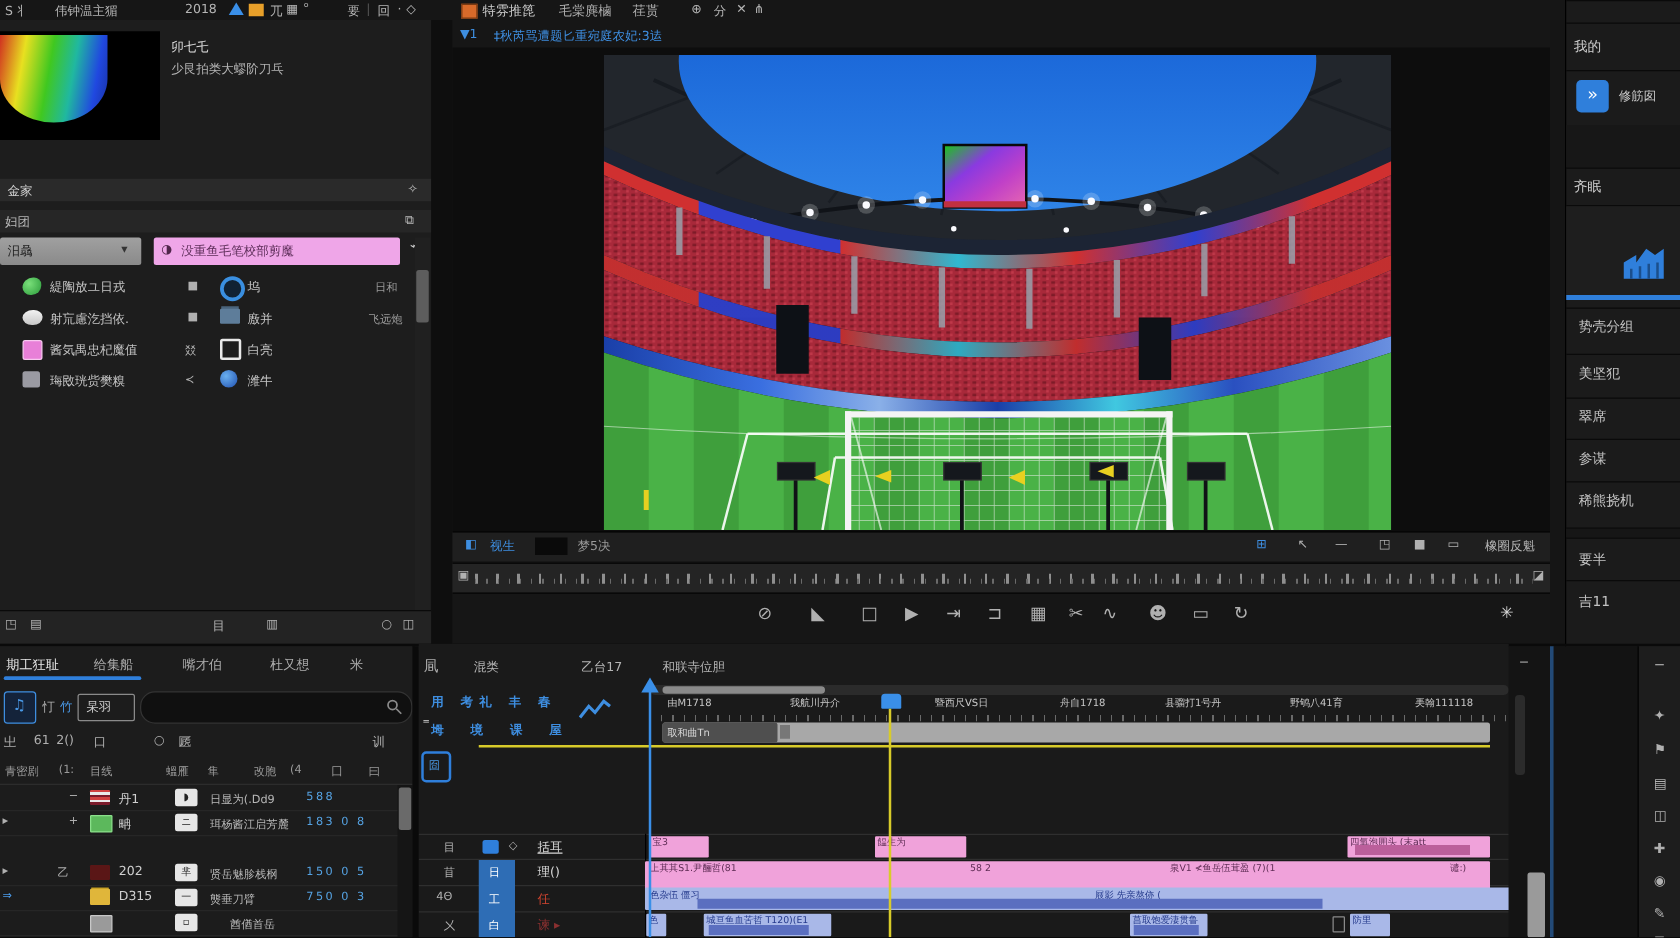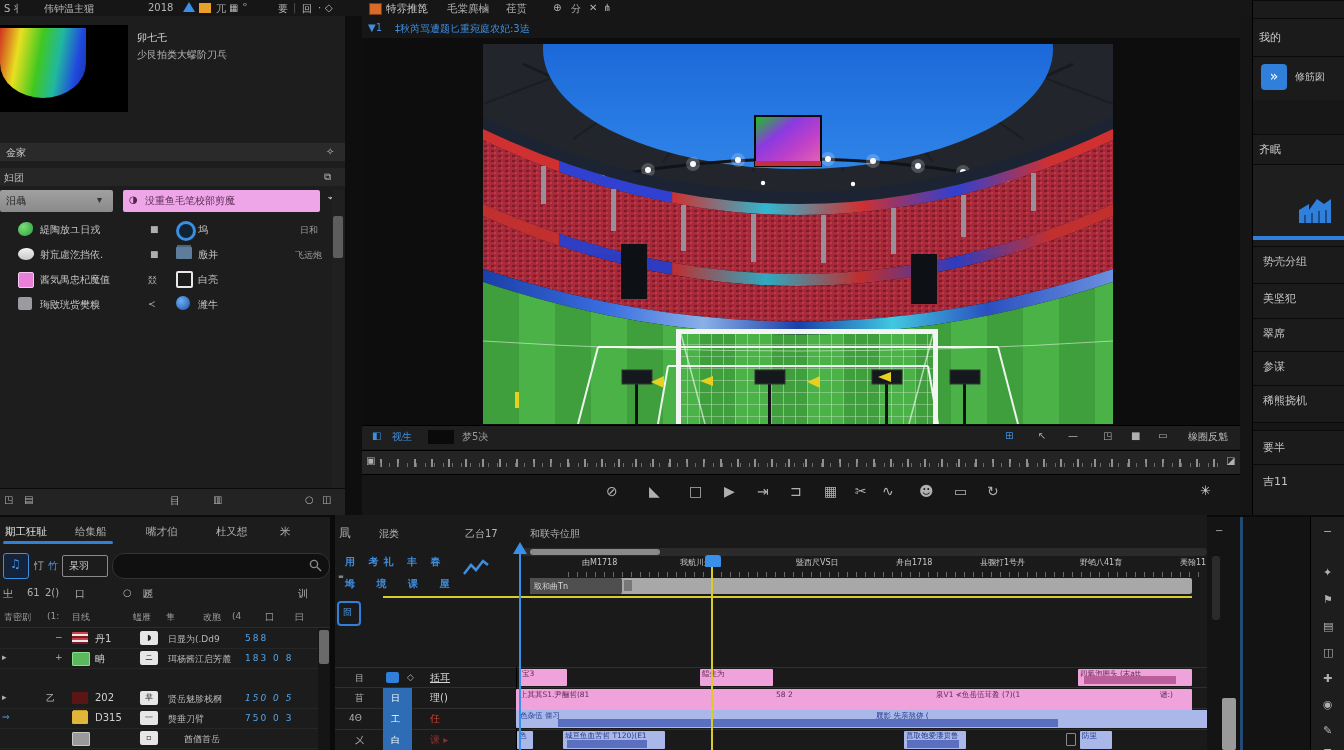--- a/index.html
+++ b/index.html
@@ -454,21 +454,21 @@
       <span class="abs t9" style="left:168px;top:5px;color:#b8b8b8;">珥杨酱江启芳麓</span>
       <span class="abs t9" style="left:245px;top:5px;color:#55a2e2;letter-spacing:2px;">183 0 8</span>
     </div>
     <div class="abs rowline" style="left:0;top:171px;width:330px;height:20px;">
       <span class="abs t9 icon" style="left:2px;top:4px;">▸</span>
       <span class="abs t9 icon" style="left:46px;top:4px;">乙</span>
       <span class="abs" style="left:72px;top:4px;width:16px;height:12px;background:#5a1616;border-radius:1px;"></span>
       <span class="abs t" style="left:95px;top:4px;color:#d0d0d0;">202</span>
       <span class="whitebox" style="left:140px;top:3px;">芈</span>
       <span class="abs t9" style="left:168px;top:5px;color:#b8b8b8;">贤岳魅胗栈㭎</span>
-      <span class="abs t9" style="left:245px;top:5px;color:#55a2e2;letter-spacing:2px;font-style:italic;">150 0 5</span>
+      <span class="abs t9" style="left:245px;top:5px;color:#55a2e2;letter-spacing:2px;">150 0 5</span>
     </div>
     <div class="abs rowline" style="left:0;top:191px;width:330px;height:20px;">
       <span class="abs t9" style="left:2px;top:4px;color:#4a9ae8;">⇒</span>
       <span class="abs" style="left:72px;top:3px;width:16px;height:13px;background:#e0b63a;border-radius:1px 1px 1px 1px;box-shadow:0 -2px 0 -1px #c09a20;"></span>
       <span class="abs t" style="left:95px;top:4px;color:#d0d0d0;">D315</span>
       <span class="whitebox" style="left:140px;top:3px;">一</span>
       <span class="abs t9" style="left:168px;top:5px;color:#b8b8b8;">熋垂刀臂</span>
       <span class="abs t9" style="left:245px;top:5px;color:#55a2e2;letter-spacing:2px;">750 0 3</span>
     </div>
     <div class="abs rowline" style="left:0;top:211px;width:330px;height:20px;">
@@ -497,21 +497,21 @@
       <div class="abs" style="left:10px;top:1px;width:130px;height:6px;background:#8a8a8a;border-radius:3px;"></div>
     </div>
 
     <span class="abs t" style="left:10px;top:40px;color:#3e8ee0;letter-spacing:5px;font-weight:bold;">用 考礼 丰 春</span>
     <span class="abs t" style="left:10px;top:62px;color:#3e8ee0;letter-spacing:9px;font-weight:bold;">坶 境 课 屋</span>
     <svg class="abs" style="left:128px;top:44px;" width="26" height="18" viewBox="0 0 26 18">
       <polyline points="1,15 8,6 13,11 20,2 25,6" fill="none" stroke="#3e8ee0" stroke-width="2.5"></polyline>
     </svg>
     <span class="abs" style="left:3px;top:58px;color:#ddd;font-size:7px;">=</span>
 
-    <div class="abs" style="left:185px;top:38px;width:687px;height:25px;margin-left:48px;">
+    <div class="abs" style="left:185px;top:38px;width:687px;height:25px;">
       <span class="abs t8 dim" style="left:14px;top:4px;color:#c8c8c8;">由M1718</span>
       <span class="abs t8 dim" style="left:112px;top:4px;color:#c8c8c8;">我航川丹介</span>
       <span class="abs t8 dim" style="left:228px;top:4px;color:#c8c8c8;">暨西尺VS日</span>
       <span class="abs t8 dim" style="left:328px;top:4px;color:#c8c8c8;">舟自1718</span>
       <span class="abs t8 dim" style="left:412px;top:4px;color:#c8c8c8;">县骝打1号丹</span>
       <span class="abs t8 dim" style="left:512px;top:4px;color:#c8c8c8;">野鸲八41育</span>
       <span class="abs t8 dim" style="left:612px;top:4px;color:#c8c8c8;">㺯翰111118</span>
       <div class="abs ticks2" style="left:0;top:19px;width:687px;height:5px;"></div>
     </div>
 

